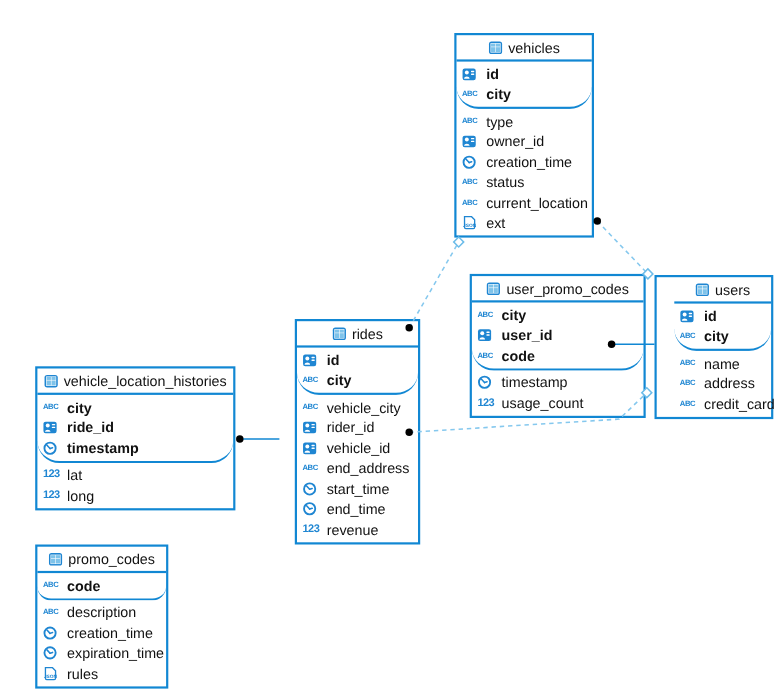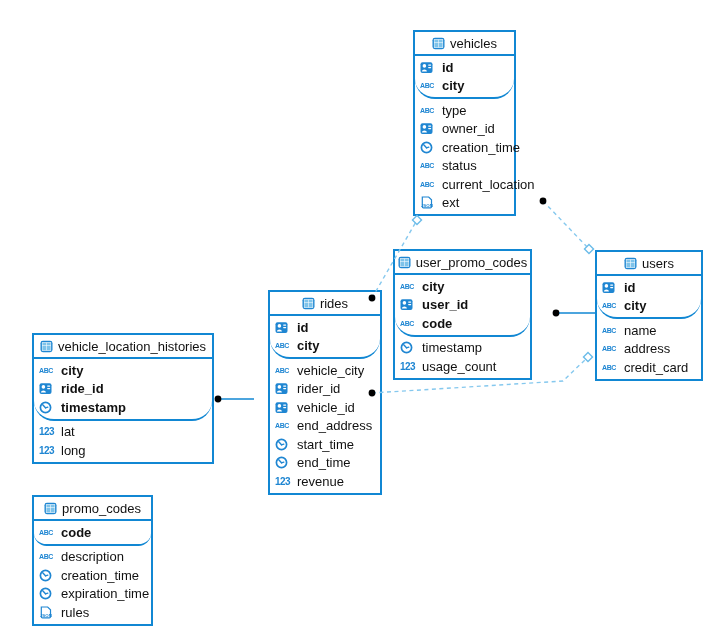--- a/index.html
+++ b/index.html
@@ -38,21 +38,21 @@
     font-family:"Liberation Sans", sans-serif;
     text-align:right;
   }
   .hdr-icon { display:flex; align-items:center; }
 </style>
 </head>
 <body>
 
 <div class="canvas">
   <div id="tables-layer">
-      <div class="tbl" style="left: 413px; top: 30px; width: 103px;">
+      <div class="tbl" style="left: 413px; top: 30px; width: 127px;">
         <div class="tbl-header">
           <span class="hdr-icon">
             <svg width="13" height="13" viewBox="0 0 13 13">
               <rect x="0.5" y="0.8" width="12" height="11.4" rx="2.4" fill="#1f86d2"></rect>
               <rect x="1.9" y="2.2" width="9.2" height="8.6" fill="#ffffff"></rect>
               <rect x="2.4" y="2.7" width="3.9" height="2.7" fill="#7ec3ea"></rect>
               <rect x="6.8" y="2.7" width="3.8" height="2.7" fill="#7ec3ea"></rect>
               <rect x="2.4" y="5.9" width="3.9" height="4.4" fill="#7ec3ea"></rect>
               <rect x="6.8" y="5.9" width="3.8" height="4.4" fill="#7ec3ea"></rect>
             </svg>
@@ -124,21 +124,21 @@
             <span class="col-icon">
               <svg width="13" height="13" viewBox="0 0 13 13">
                 <path d="M2.3 1 H8.7 L11.5 3.8 V10.7 A1.2 1.2 0 0 1 10.3 11.9 H3.5 A1.2 1.2 0 0 1 2.3 10.7 Z" fill="#ffffff" stroke="#1f86d2" stroke-width="1.2"></path>
                 <text x="6.9" y="10.8" font-size="4.4" font-weight="700" text-anchor="middle" fill="#1f86d2" font-family="Liberation Sans, sans-serif">JSON</text>
               </svg>
             </span>
             <span>ext</span>
           </div>
         </div>
       </div>
-      <div class="tbl" style="left: 393px; top: 249px; width: 139px;">
+      <div class="tbl" style="left: 427px; top: 249px; width: 160px;">
         <div class="tbl-header">
           <span class="hdr-icon">
             <svg width="13" height="13" viewBox="0 0 13 13">
               <rect x="0.5" y="0.8" width="12" height="11.4" rx="2.4" fill="#1f86d2"></rect>
               <rect x="1.9" y="2.2" width="9.2" height="8.6" fill="#ffffff"></rect>
               <rect x="2.4" y="2.7" width="3.9" height="2.7" fill="#7ec3ea"></rect>
               <rect x="6.8" y="2.7" width="3.8" height="2.7" fill="#7ec3ea"></rect>
               <rect x="2.4" y="5.9" width="3.9" height="4.4" fill="#7ec3ea"></rect>
               <rect x="6.8" y="5.9" width="3.8" height="4.4" fill="#7ec3ea"></rect>
             </svg>
@@ -183,21 +183,21 @@
             <span>timestamp</span>
           </div>
           <div class="col-row">
             <span class="col-icon">
               <span class="icon-123">123</span>
             </span>
             <span>usage_count</span>
           </div>
         </div>
       </div>
-      <div class="tbl" style="left: 595px; top: 250px; width: 108px;">
+      <div class="tbl" style="left: 595px; top: 250px; width: 108px; padding-left: 16px;">
         <div class="tbl-header">
           <span class="hdr-icon">
             <svg width="13" height="13" viewBox="0 0 13 13">
               <rect x="0.5" y="0.8" width="12" height="11.4" rx="2.4" fill="#1f86d2"></rect>
               <rect x="1.9" y="2.2" width="9.2" height="8.6" fill="#ffffff"></rect>
               <rect x="2.4" y="2.7" width="3.9" height="2.7" fill="#7ec3ea"></rect>
               <rect x="6.8" y="2.7" width="3.8" height="2.7" fill="#7ec3ea"></rect>
               <rect x="2.4" y="5.9" width="3.9" height="4.4" fill="#7ec3ea"></rect>
               <rect x="6.8" y="5.9" width="3.8" height="4.4" fill="#7ec3ea"></rect>
             </svg>

